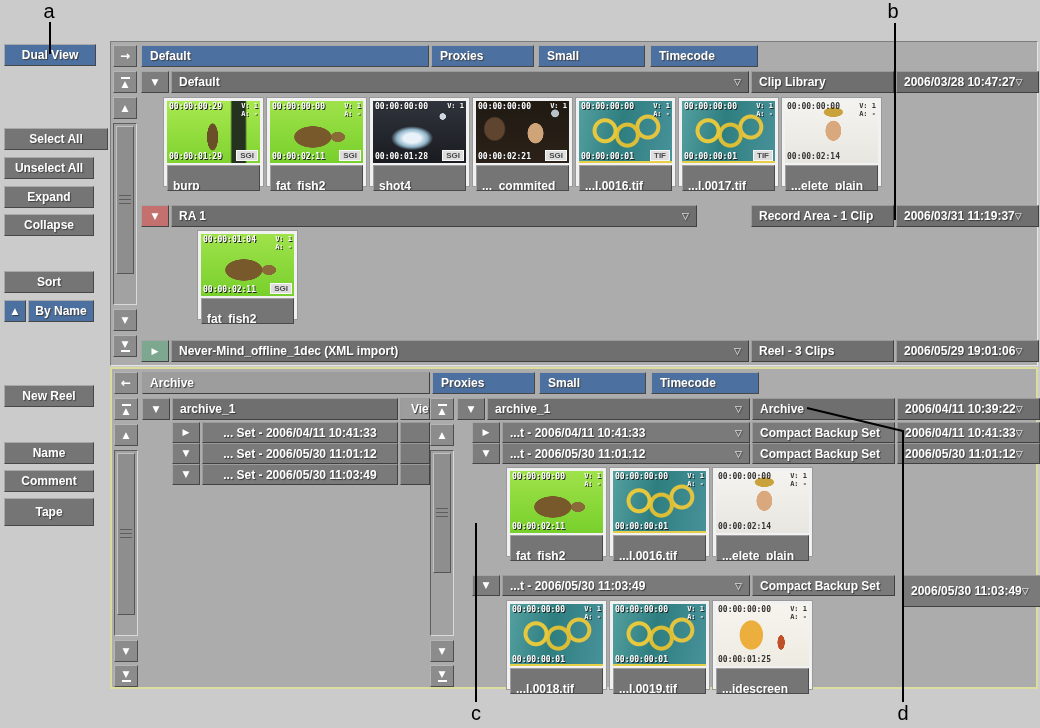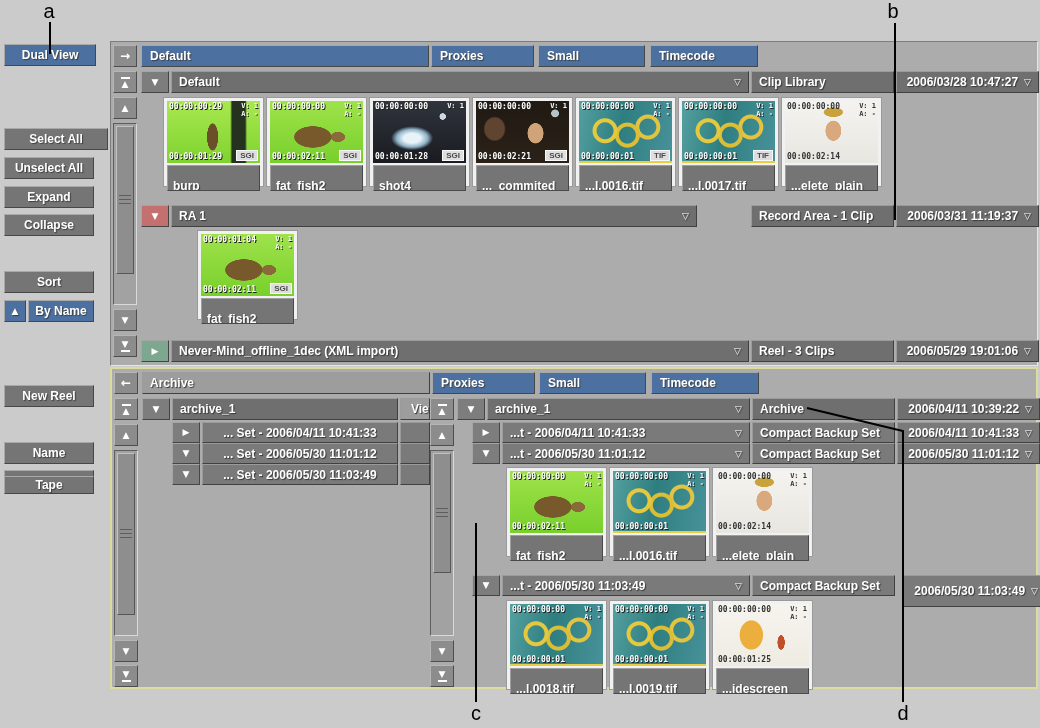--- a/index.html
+++ b/index.html
@@ -12,21 +12,21 @@
   .btn.blue{background:#4c71a1}
   .ljust{justify-content:flex-start;padding-left:8px}
   .panel{background:#acacac;border:1px solid;border-color:#7d7d7d #e6e6e6 #e6e6e6 #7d7d7d}
   .panel.focus{border:2px solid #dcdc9c}
   .rowbar{background:#6f6f6f;border:1px solid;border-color:#9b9b9b #404040 #404040 #9b9b9b;
           color:#fff;font-weight:bold;font-size:12px;display:flex;align-items:center;
           padding:0 7px;text-shadow:1px 1px 1px #383838;white-space:nowrap;overflow:hidden}
   .rowbar.lt{background:#7a7a7a}
   .rowbar.hdrlite{background:#9d9d9d}
   .dd{margin-left:auto;font-size:9px;font-weight:normal;font-family:"DejaVu Sans",sans-serif}
-  .tsc{justify-content:flex-end;gap:6px}
+  .tsc{}
   .tsc .dd{margin-left:0}
   .ctr{justify-content:center}
   .tri{display:flex;align-items:center;justify-content:center;background:#7d7d7d;
        border:1px solid;border-color:#a5a5a5 #454545 #454545 #a5a5a5;color:#fff}
   .tri span,.sbtn span.g{font-family:"DejaVu Sans",sans-serif;font-size:9px;line-height:1}
   .tri.red{background:#c4706e}
   .tri.green{background:#7da78f}
   .sbtn{display:flex;align-items:center;justify-content:center;background:#8c8c8c;
         border:1px solid;border-color:#b5b5b5 #4e4e4e #4e4e4e #b5b5b5;color:#fff}
   .sbtn.pin{flex-direction:column}
@@ -115,21 +115,21 @@
     </div>
   <div class="b btn" style="left:4px;top:385px;width:90px;height:22px">
       <span>New Reel</span>
     </div>
   <div class="b btn" style="left:4px;top:442px;width:90px;height:22px">
       <span>Name</span>
     </div>
   <div class="b btn" style="left:4px;top:470px;width:90px;height:22px">
       <span>Comment</span>
     </div>
-  <div class="b btn" style="left:4px;top:476px;width:90px;height:18px">
+  <div class="b btn" style="left:4px;top:498px;width:90px;height:28px">
       <span>Tape</span>
     </div>
 
   <div class="b panel" style="left:110px;top:41px;width:928px;height:325px">
 
     <div class="b sbtn" style="left:2px;top:3px;width:24px;height:22px">
         <span class="g" style="font-size:12px;font-weight:bold">→</span>
       </div>
     <div class="b btn blue ljust" style="left:30px;top:3px;width:288px;height:22px">
         <span>Default</span>

